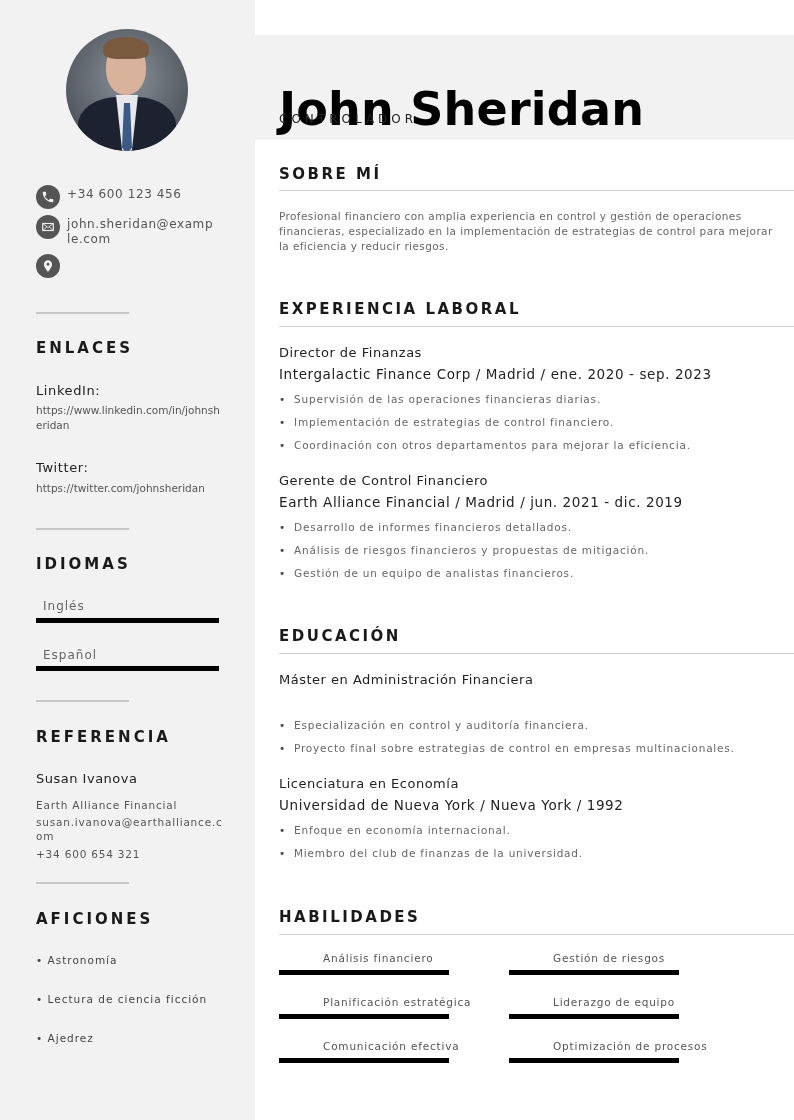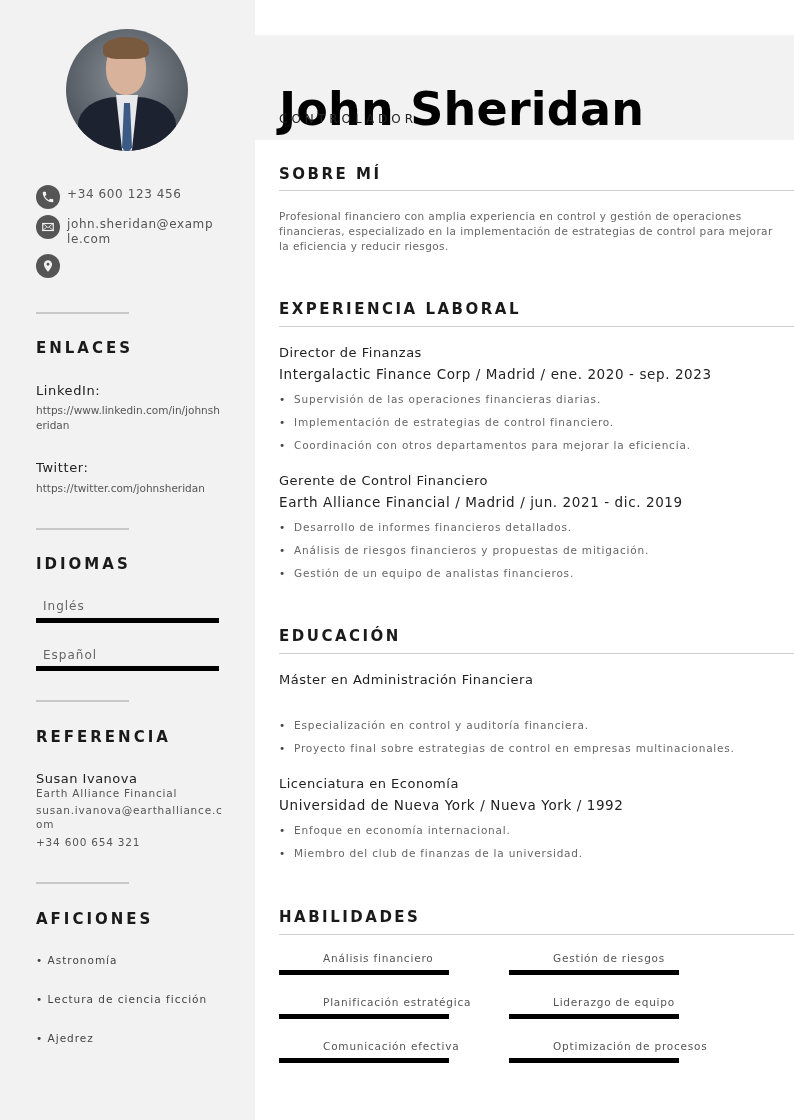--- a/index.html
+++ b/index.html
@@ -100,21 +100,21 @@
   <div class="stitle" style="top:555px">IDIOMAS</div>
   <div class="lang-name" style="top:599px">Inglés</div>
   <div class="lang-bar" style="top:618px"></div>
   <div class="lang-name" style="top:648px">Español</div>
   <div class="lang-bar" style="top:666px"></div>
 
   <div class="sdiv" style="top:700px"></div>
   <div class="stitle" style="top:728px">REFERENCIA</div>
   <div class="ref" style="top:771px">
     <div class="ref-name">Susan Ivanova</div>
-    <div class="ref-line" style="margin-top:0">Earth Alliance Financial</div>
+    <div class="ref-line" style="margin-top:12px">Earth Alliance Financial</div>
     <div class="ref-line" style="margin-top:3px">susan.ivanova@earthalliance.com</div>
     <div class="ref-line" style="margin-top:4px">+34 600 654 321</div>
   </div>
 
   <div class="sdiv" style="top:882px"></div>
   <div class="stitle" style="top:910px">AFICIONES</div>
   <div class="hobby" style="top:954px">• <span>Astronomía</span></div>
   <div class="hobby" style="top:993px">• <span>Lectura de ciencia ficción</span></div>
   <div class="hobby" style="top:1032px">• <span>Ajedrez</span></div>
 </aside>

